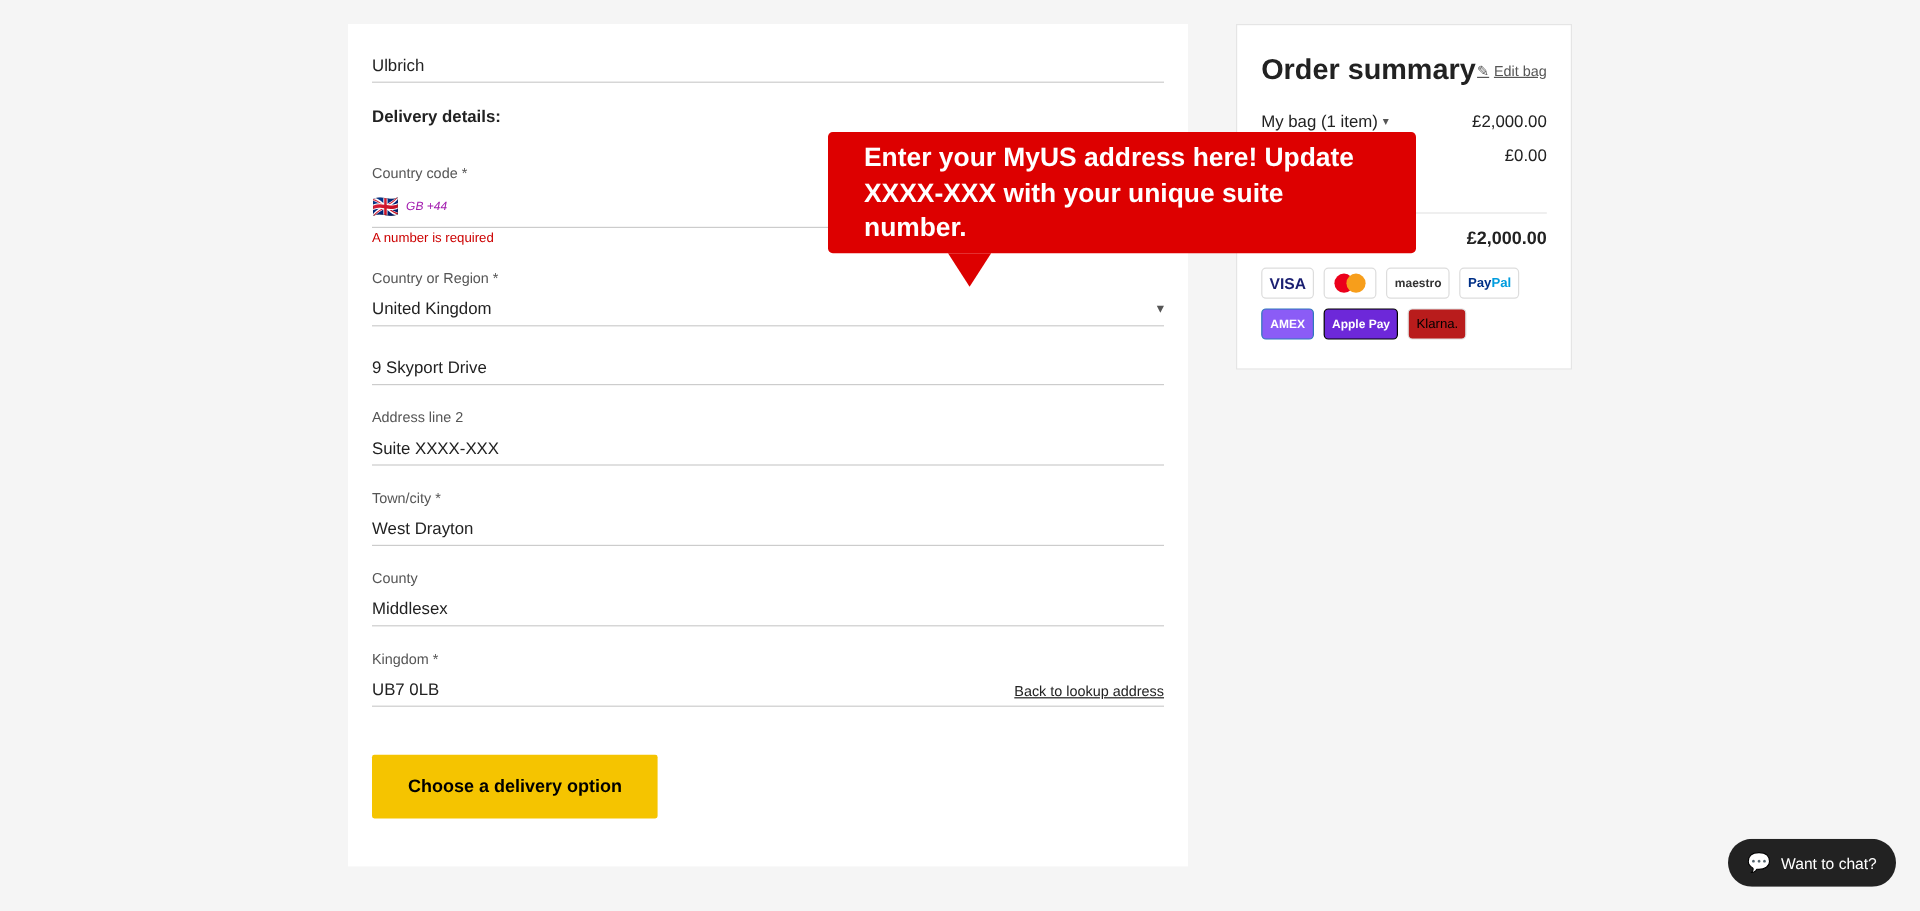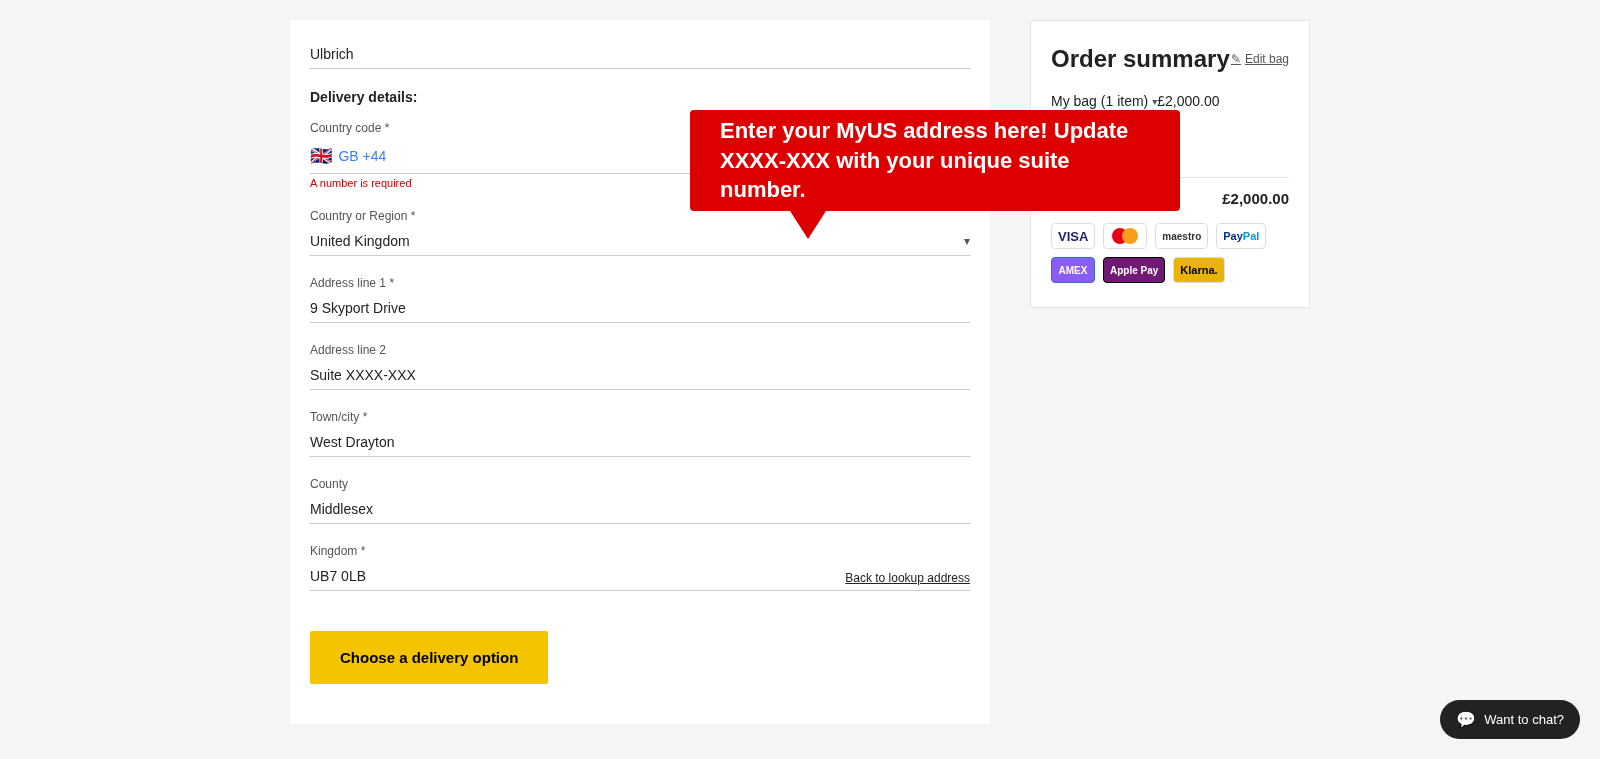--- a/index.html
+++ b/index.html
@@ -45,36 +45,37 @@
       color: #222;
     }
     .field-error {
       font-size: 11px;
       color: #c00;
       margin-top: 3px;
     }
     .section-title {
       font-size: 14px;
       font-weight: bold;
-      margin-bottom: 16px;
+      margin-bottom: 32px;
       margin-top: 10px;
     }
     .country-code-row {
       display: flex;
       align-items: center;
       gap: 6px;
       border-bottom: 1px solid #ccc;
       padding: 6px 0;
     }
     .flag-icon {
       font-size: 18px;
     }
     .country-code-text {
-      font-size: 14px;
-      color: #3b82f6;
+      font-size: 10px;
+      color: #a21caf;
+      font-style: italic;
     }
     .select-wrapper {
       position: relative;
       border-bottom: 1px solid #ccc;
       padding: 6px 0;
     }
     .select-wrapper select {
       width: 100%;
       border: none;
       appearance: none;
@@ -161,20 +162,21 @@
       font-size: 12px;
       color: #555;
       text-decoration: underline;
       cursor: pointer;
       display: flex;
       align-items: center;
       gap: 4px;
     }
     .summary-row {
       display: flex;
+      justify-content: space-between;
       align-items: center;
       margin-bottom: 12px;
       font-size: 14px;
     }
     .summary-row .bag-label {
       display: flex;
       align-items: center;
       gap: 4px;
     }
     .chevron-down {
@@ -218,22 +220,22 @@
       align-items: center;
       justify-content: center;
       min-width: 44px;
       height: 26px;
     }
     .visa-icon { color: #1a1f71; font-size: 13px; font-weight: 900; border-color: #ddd; }
     .mc-icon { border-color: #ddd; }
     .maestro-icon { border-color: #ddd; }
     .paypal-icon { color: #003087; border-color: #ddd; }
     .amex-icon { background: #8b5cf6; color: #fff; border-color: #2e77bc; }
-    .applepay-icon { background: #701a75; color: #fff; border-color: #000; font-size: 11px; }
-    .klarna-icon { background: #eab308; color: #000; border-radius: 4px; font-weight: bold; font-size: 11px; }
+    .applepay-icon { background: #6d28d9; color: #fff; border-color: #000; font-size: 11px; }
+    .klarna-icon { background: #b91c1c; color: #000; border-radius: 4px; font-weight: normal; font-size: 11px; }
     .chat-widget {
       position: fixed;
       bottom: 20px;
       right: 20px;
       background: #222;
       color: #fff;
       border-radius: 24px;
       padding: 10px 16px;
       display: flex;
       align-items: center;
@@ -295,21 +297,20 @@
       <div class="select-wrapper">
         <select>
           <option>United Kingdom</option>
         </select>
         <span class="select-arrow">▾</span>
       </div>
     </div>
 
     
     <div class="field-group">
-      <label class="field-label">Address line 1 *</label>
       <input class="field-input" type="text" value="9 Skyport Drive" style="">
     </div>
 
     
     <div class="field-group">
       <label class="field-label">Address line 2</label>
       <input class="field-input" type="text" value="Suite XXXX-XXX" style="">
     </div>
 
     

